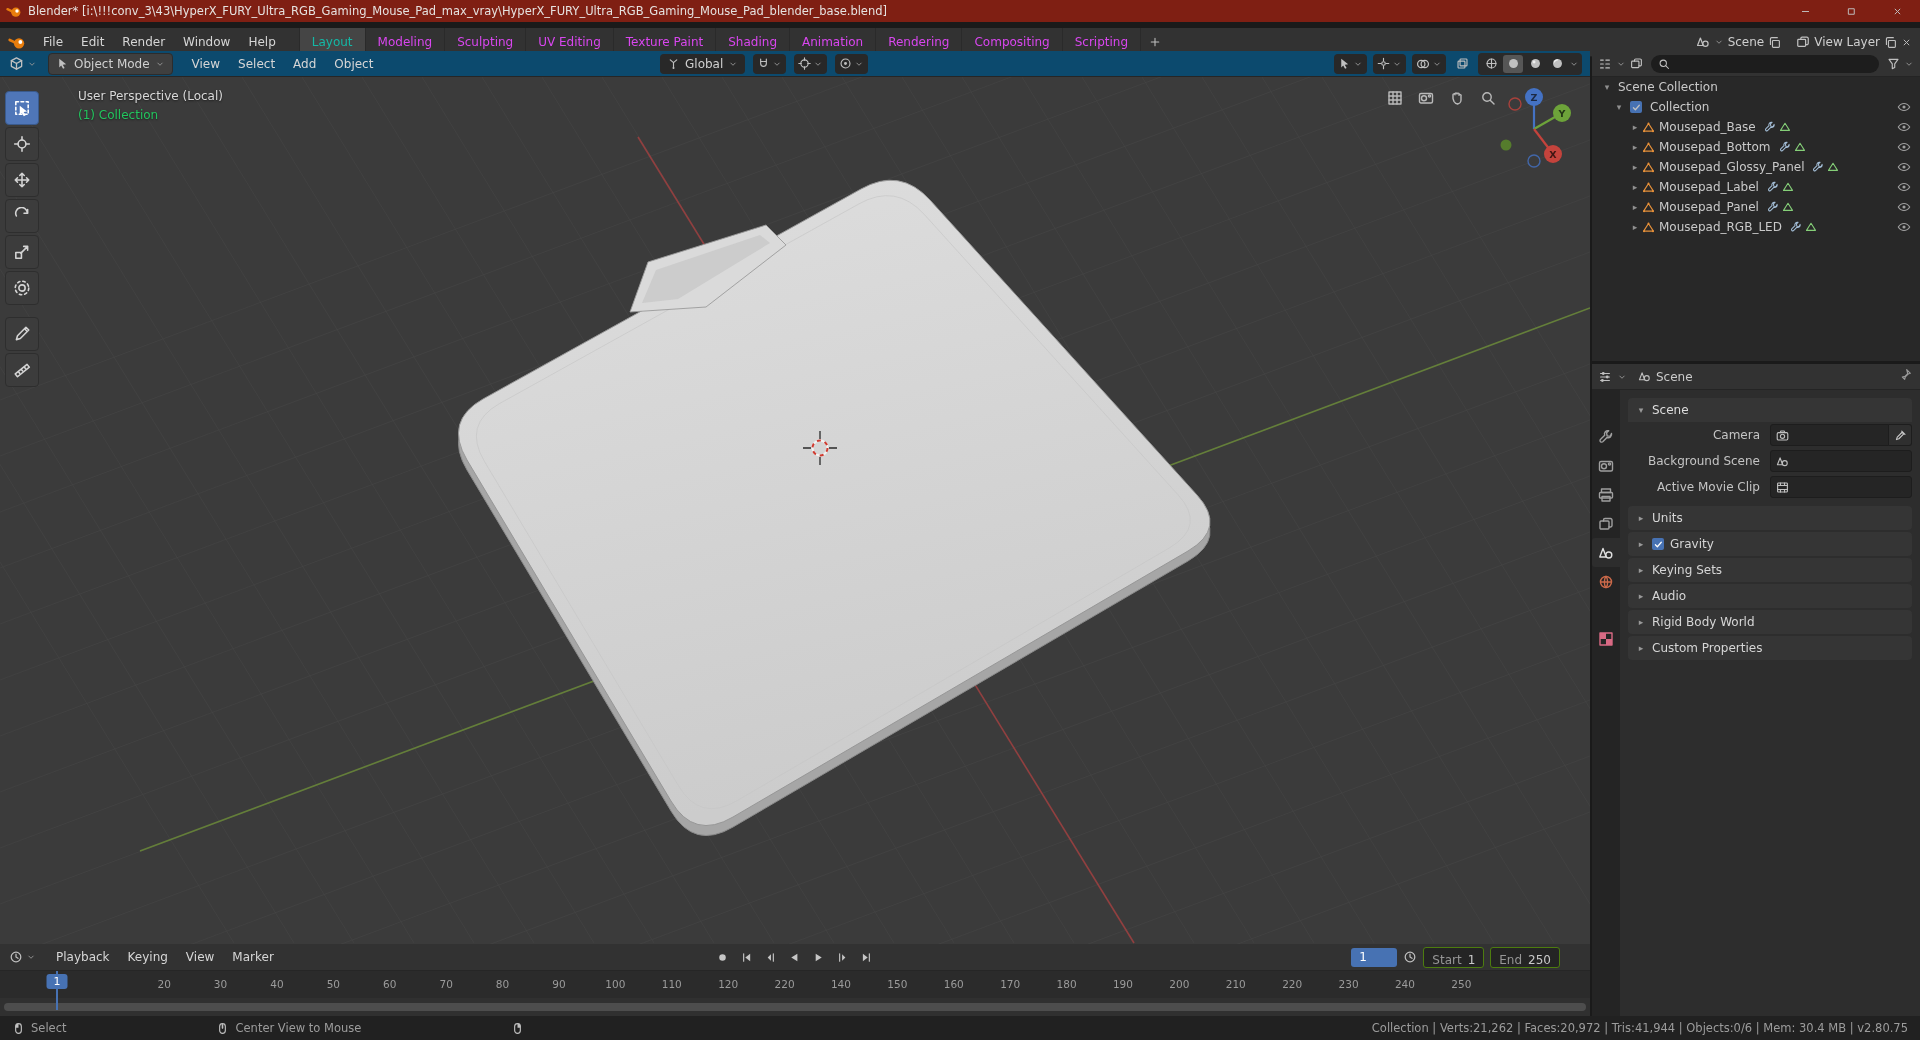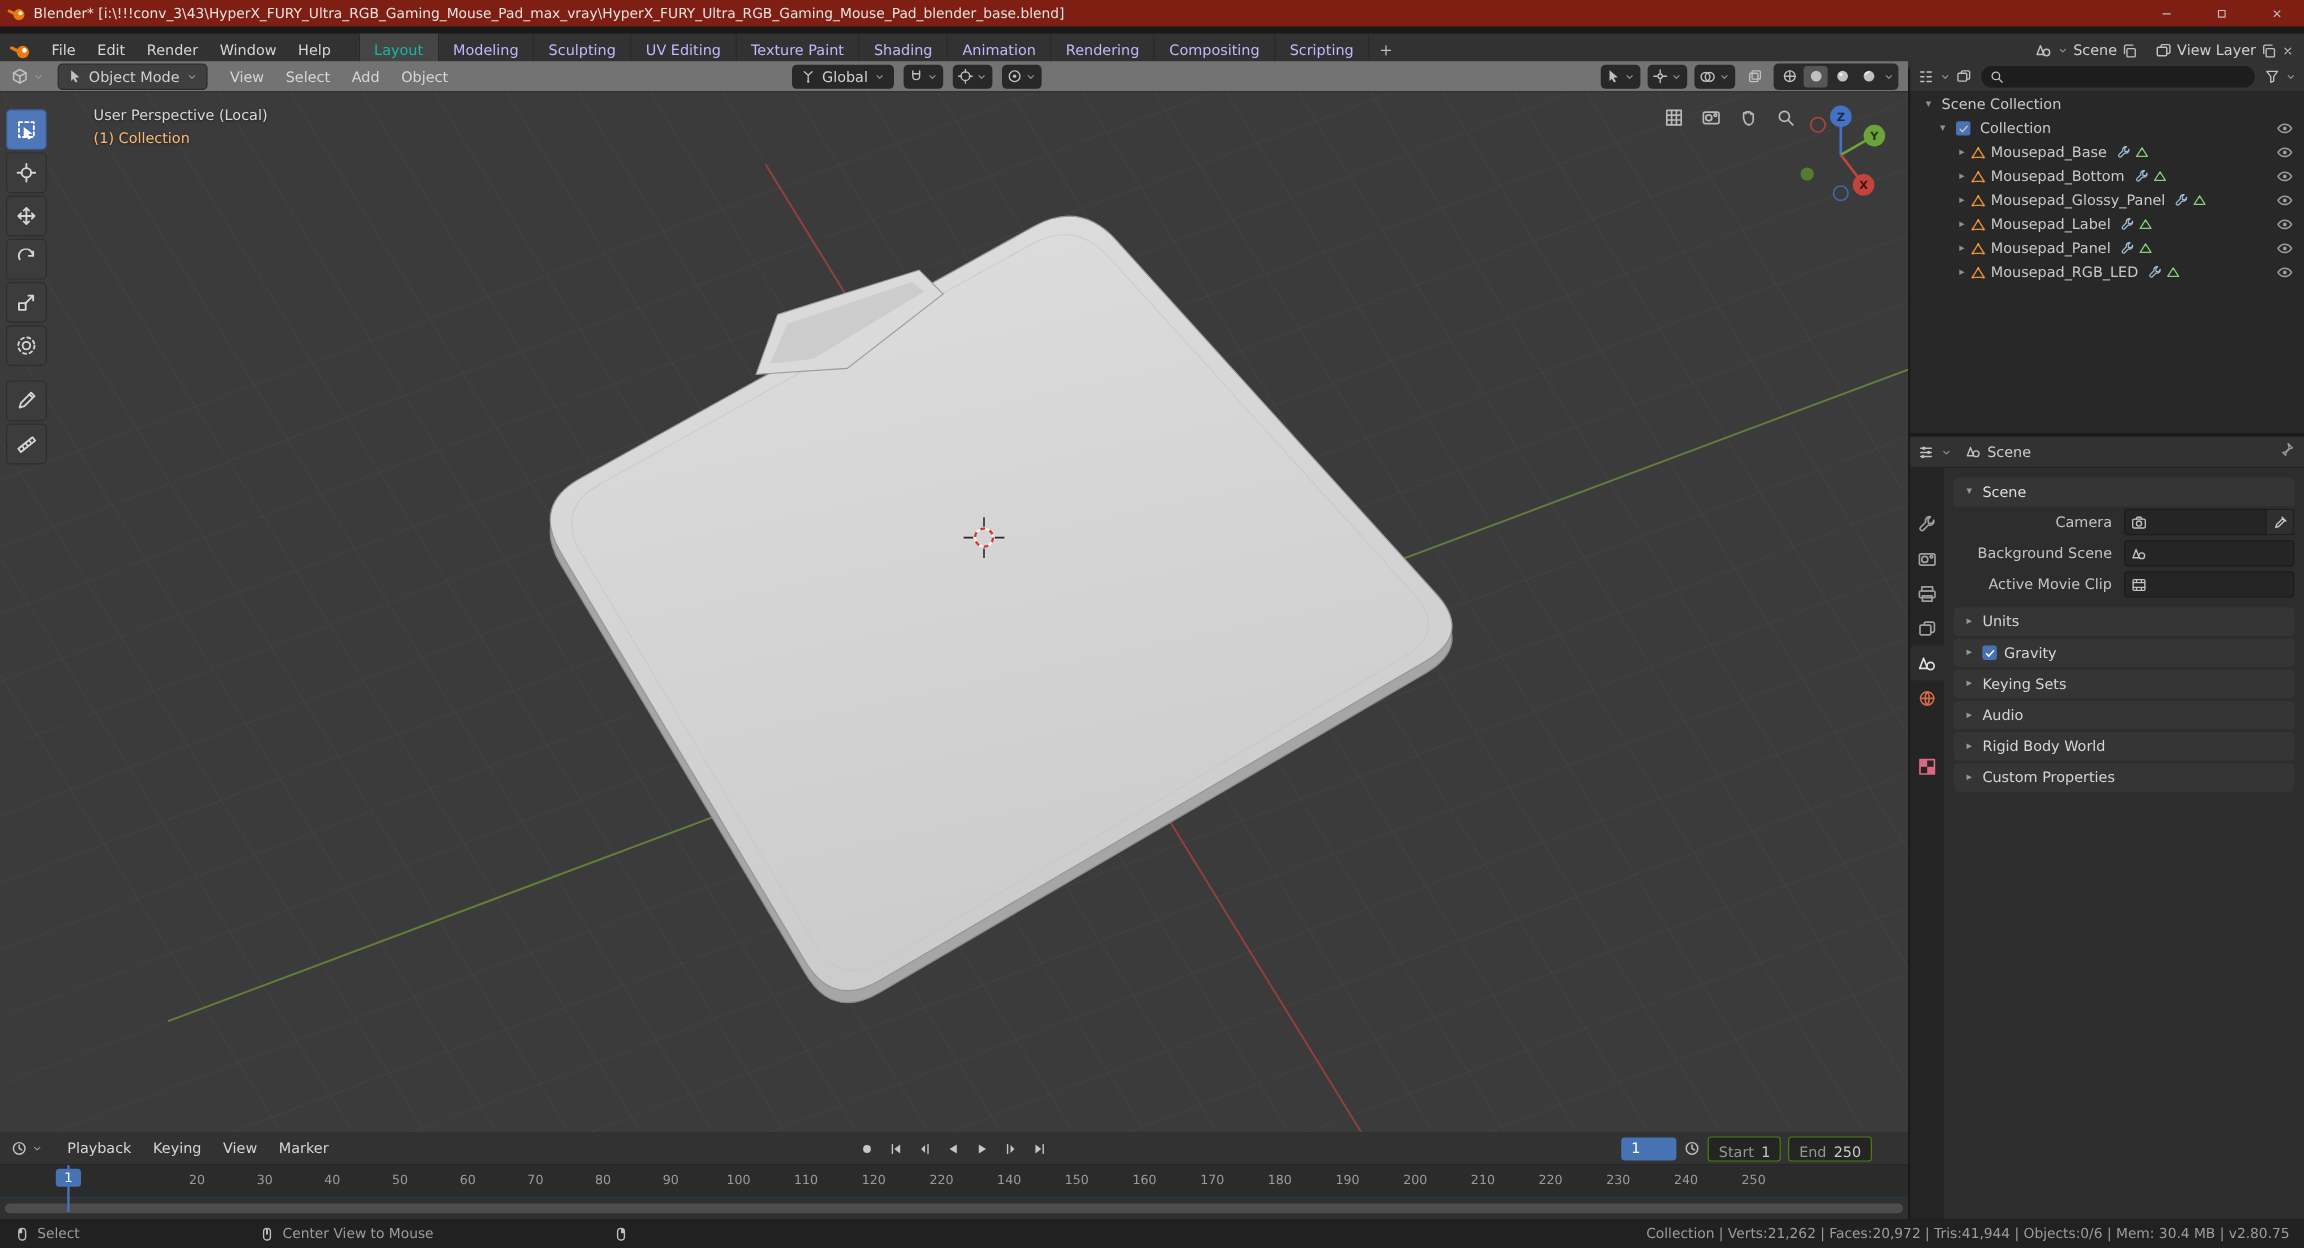--- a/index.html
+++ b/index.html
@@ -10,42 +10,42 @@
   
   .titlebar{position:absolute;top:0;left:0;right:0;height:22px;background:var(--titlebar,#7f1f13);display:flex;align-items:center;padding-left:6px;gap:6px;}
   .title-text{font-size:11.5px;color:#e6e2e0;white-space:nowrap;}
   .win-controls{position:absolute;right:0;top:0;height:22px;display:flex;}
   .win-btn{width:46px;height:22px;display:flex;align-items:center;justify-content:center;color:#f0eceb;}
   
   .menubar{position:absolute;top:28px;left:0;right:0;height:28px;background:#323232;border-bottom:1px solid #232323;display:flex;align-items:center;}
   #top-menus{display:flex;margin-left:8px;}
   .menu{padding:5px 9px;border-radius:3px;color:#d6d6d6;}
   #workspace-tabs{display:flex;margin-left:14px;height:100%;}
-  .ws-tab{display:flex;align-items:center;padding:0 12px;color:#c4b5fd;border-right:1px solid #2a2a2a;font-size:12px;}
+  .ws-tab{display:flex;align-items:center;padding:0 12px;color:#d946ef;border-right:1px solid #2a2a2a;font-size:12px;}
   .ws-tab:first-child{border-left:1px solid #2a2a2a;}
   .ws-tab.active{background:#454545;color:#14b8a6;}
   .ws-plus{display:flex;align-items:center;padding:0 8px;color:#b2b2b2;}
   .mb-right{position:absolute;right:8px;top:0;height:100%;display:flex;align-items:center;gap:5px;color:#cfcfcf;}
   .mb-group{display:flex;align-items:center;gap:4px;margin-left:10px;}
   
-  .toolheader{position:absolute;top:51px;left:0;width:1590px;height:25px;background:#737373;border-bottom:1px solid #262626;display:flex;align-items:center;color:#d0d0d0;}
+  .toolheader{position:absolute;top:51px;left:0;width:1590px;height:25px;background:#0c4a6e;border-bottom:1px solid #262626;display:flex;align-items:center;color:#d0d0d0;}
   .th-btn{display:flex;align-items:center;gap:3px;padding:0 5px;height:21px;border-radius:3px;margin-left:4px;}
   .mode-dd{display:flex;align-items:center;gap:5px;background:#3f3f3f;border:1px solid #2c2c2c;border-radius:4px;height:20px;padding:0 7px;margin-left:6px;}
   #th-menus{display:flex;margin-left:10px;}
   .th-center{position:absolute;left:660px;display:flex;align-items:center;gap:8px;}
   .pill{display:flex;align-items:center;gap:5px;background:#282828;border-radius:4px;height:20px;padding:0 7px;}
   .dd-pair{display:flex;align-items:center;gap:2px;background:#282828;border-radius:4px;height:20px;padding:0 4px;}
   .th-right{position:absolute;right:8px;display:flex;align-items:center;gap:6px;}
   .shade-group{display:flex;align-items:center;gap:2px;background:#2a2a2a;border-radius:4px;padding:1px 3px;height:20px;}
   .shade-btn{display:flex;align-items:center;justify-content:center;width:20px;height:18px;border-radius:3px;color:#c4c4c4;}
   .shade-btn.active{background:#565656;color:#efefef;}
   
   .viewport{position:absolute;top:77px;left:0;width:1590px;height:867px;background:#3b3b3b;overflow:hidden;}
   .vp-text1{position:absolute;left:78px;top:12px;font-size:12px;color:#d9d9d9;text-shadow:0 1px 2px rgba(0,0,0,.55);}
-  .vp-text2{position:absolute;left:78px;top:31px;font-size:12px;color:#fdba74;text-shadow:0 1px 2px rgba(0,0,0,.5);}
+  .vp-text2{position:absolute;left:78px;top:31px;font-size:12px;color:#22c55e;text-shadow:0 1px 2px rgba(0,0,0,.5);}
   #vp-toolbar{position:absolute;left:5px;top:14px;display:flex;flex-direction:column;}
   .tool-btn{width:32px;height:32px;border-radius:4px;background:#3c3c3c;border:1px solid #2e2e2e;display:flex;align-items:center;justify-content:center;color:#d4d4d4;margin-bottom:2px;}
   .tool-btn.active{background:#4f76b8;border-color:#39movie?5a8c;border-color:#3a5a8c;color:#ffffff;}
   .tool-btn.gap{margin-top:10px;}
   #vp-navicons{position:absolute;left:1384px;top:10px;display:flex;gap:9px;}
   .vnav-btn{width:22px;height:22px;display:flex;align-items:center;justify-content:center;color:#cfcfcf;opacity:.85;}
   
   .rightpanel{position:absolute;left:1592px;top:51px;width:328px;height:965px;}
   .outliner{position:absolute;top:0;left:0;right:0;height:310px;background:#282828;}
   .ol-header{height:25px;background:#323232;border-bottom:1px solid #242424;display:flex;align-items:center;padding:0 6px;gap:4px;}

